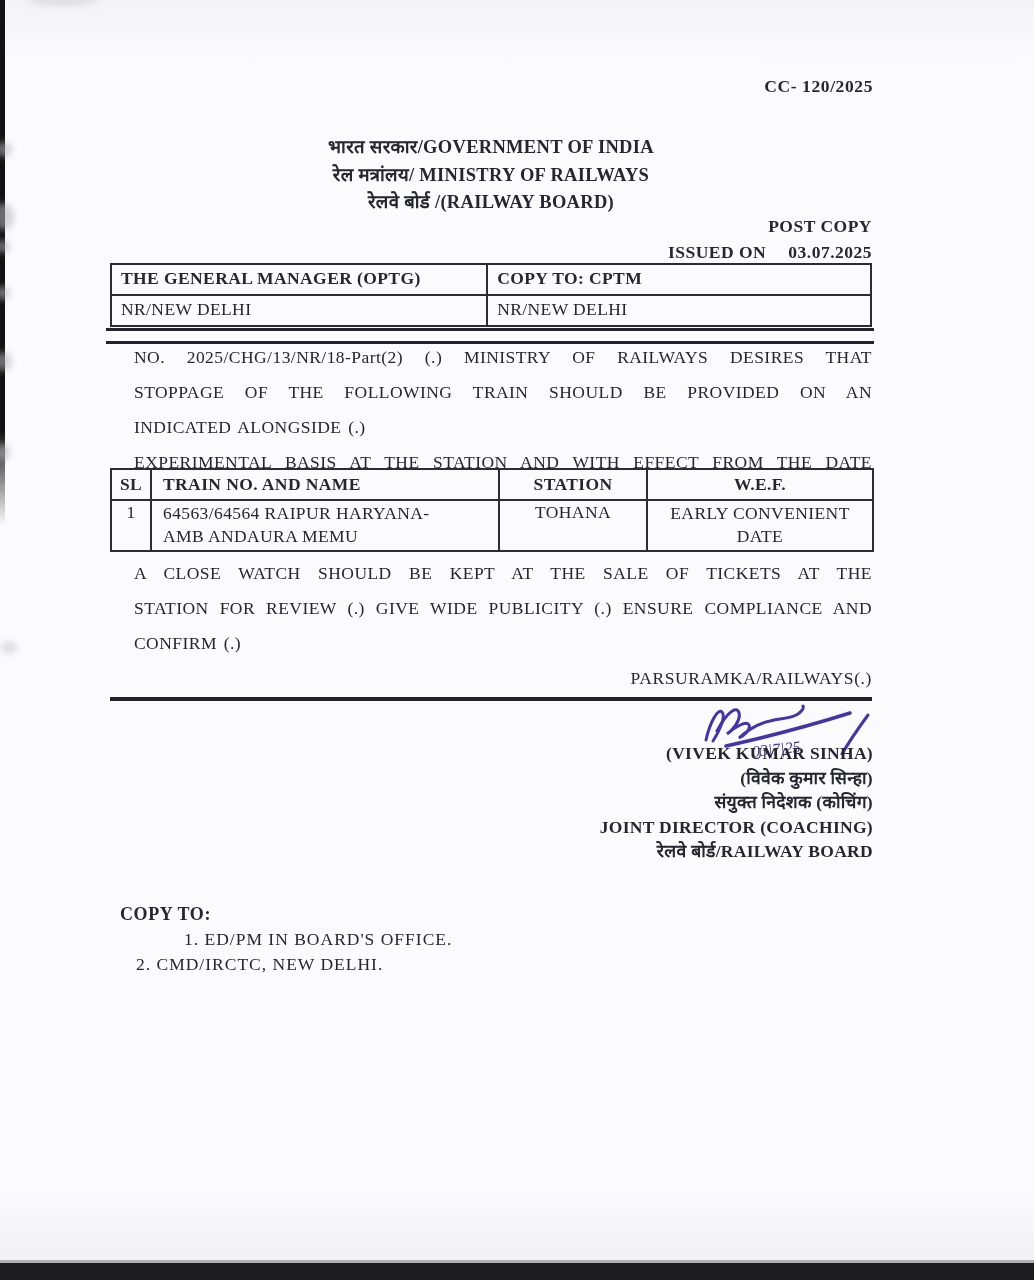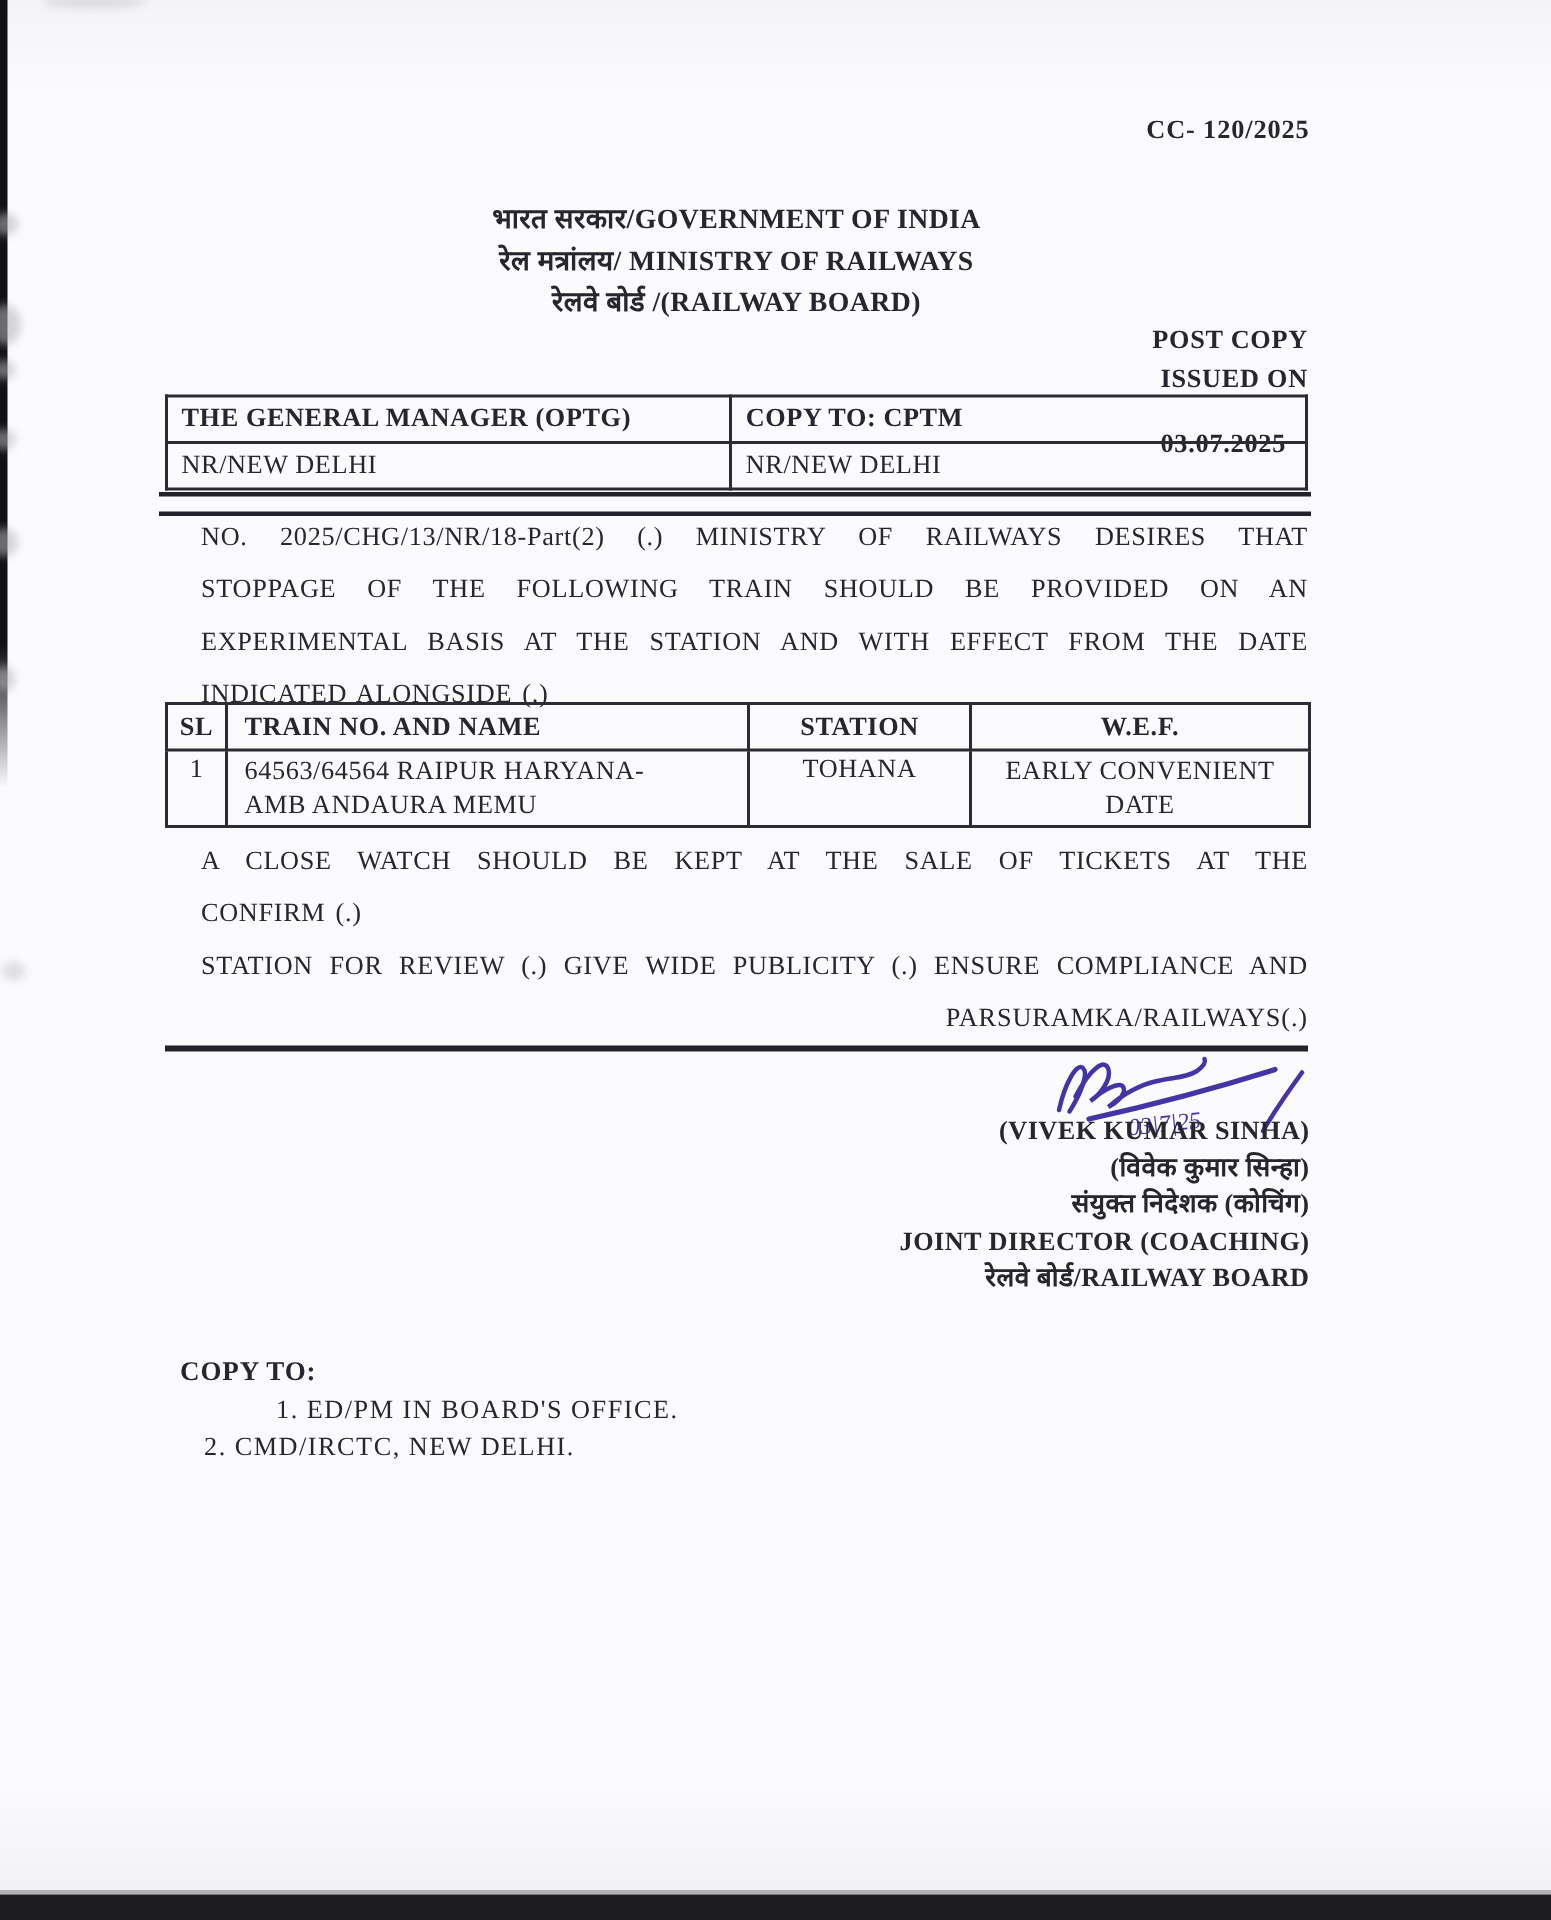--- a/index.html
+++ b/index.html
@@ -9,21 +9,21 @@
     font-family:Liberation Serif, serif; color:#26262e;
   }
   .abs { position:absolute; }
 
   .cc-number { top:76px; right:161px; font-weight:bold; font-size:17.5px; letter-spacing:.6px; }
 
   .letterhead { top:134px; left:110px; width:762px; text-align:center;
     font-weight:bold; font-size:18.5px; line-height:27.5px; letter-spacing:.3px; }
 
   .post-copy { top:216px; right:162px; font-weight:bold; font-size:17.5px; letter-spacing:.5px; }
-  .issued-on { top:242px; right:162px; font-weight:bold; font-size:17.5px; letter-spacing:.5px; display:flex; gap:22px;flex-direction:column; }
+  .issued-on { top:242px; right:162px; font-weight:bold; font-size:17.5px; letter-spacing:.5px; display:flex; gap:22px; }
 
   table.addr { top:263px; left:110px; width:762px; position:absolute;
     border-collapse:collapse; table-layout:fixed; font-size:17.5px; }
   table.addr td { border:2px solid #2c2c34; padding:1px 9px 3px; height:25px; letter-spacing:.4px; }
   table.addr tr.hdr td { font-weight:bold; }
 
   .double-rule { top:328px; left:106px; width:768px; height:10px;
     border-top:3px solid #23232b; border-bottom:3px solid #23232b; }
 
   .para { left:110px; width:762px; font-size:17.5px; letter-spacing:.45px; word-spacing:2px; }
@@ -104,22 +104,22 @@
       <td>NR/NEW DELHI</td>
     </tr>
   </tbody>
     </table>
 
   <div class="abs double-rule"></div>
 
   <div class="abs para para1">
     <div class="jline">NO. 2025/CHG/13/NR/18-Part(2) (.) MINISTRY OF RAILWAYS DESIRES THAT</div>
     <div class="jline">STOPPAGE OF THE FOLLOWING TRAIN SHOULD BE PROVIDED ON AN</div>
+    <div class="jline last">INDICATED ALONGSIDE (.)</div>
     <div class="jline">EXPERIMENTAL BASIS AT THE STATION AND WITH EFFECT FROM THE DATE</div>
-    <div class="jline last">INDICATED ALONGSIDE (.)</div>
   </div>
 
   <table class="train">
     <colgroup>
         <col style="width:40px">
         <col style="width:348px">
         <col style="width:148px">
         <col style="width:226px">
       </colgroup>
     <tbody>
@@ -139,22 +139,22 @@
       <td class="center">
         <div class="cellline">EARLY CONVENIENT</div>
         <div class="cellline">DATE</div>
       </td>
     </tr>
   </tbody>
     </table>
 
   <div class="abs para para2">
     <div class="jline">A CLOSE WATCH SHOULD BE KEPT AT THE SALE OF TICKETS AT THE</div>
+    <div class="jline">STATION FOR REVIEW (.) GIVE WIDE PUBLICITY (.) ENSURE COMPLIANCE AND</div>
     <div class="jline last">CONFIRM (.)</div>
-    <div class="jline">STATION FOR REVIEW (.) GIVE WIDE PUBLICITY (.) ENSURE COMPLIANCE AND</div>
   </div>
 
   <div class="abs sender-line">PARSURAMKA/RAILWAYS(.)</div>
 
   <div class="abs rule"></div>
 
   <svg class="abs sig-svg" viewBox="0 0 196 58">
     <g fill="none" stroke="#4435a6" stroke-width="3" stroke-linecap="round">
       <path d="M16,40 C20,22 28,8 32,12 C36,16 30,30 23,41"></path>
       <path d="M27,31 C37,12 47,5 49,13 C51,20 43,30 37,34 C45,27 57,20 59,25 C61,30 53,36 49,38 C59,29 71,23 80,21 C92,18 100,19 108,14 C112,11 114,8 113,6"></path>

